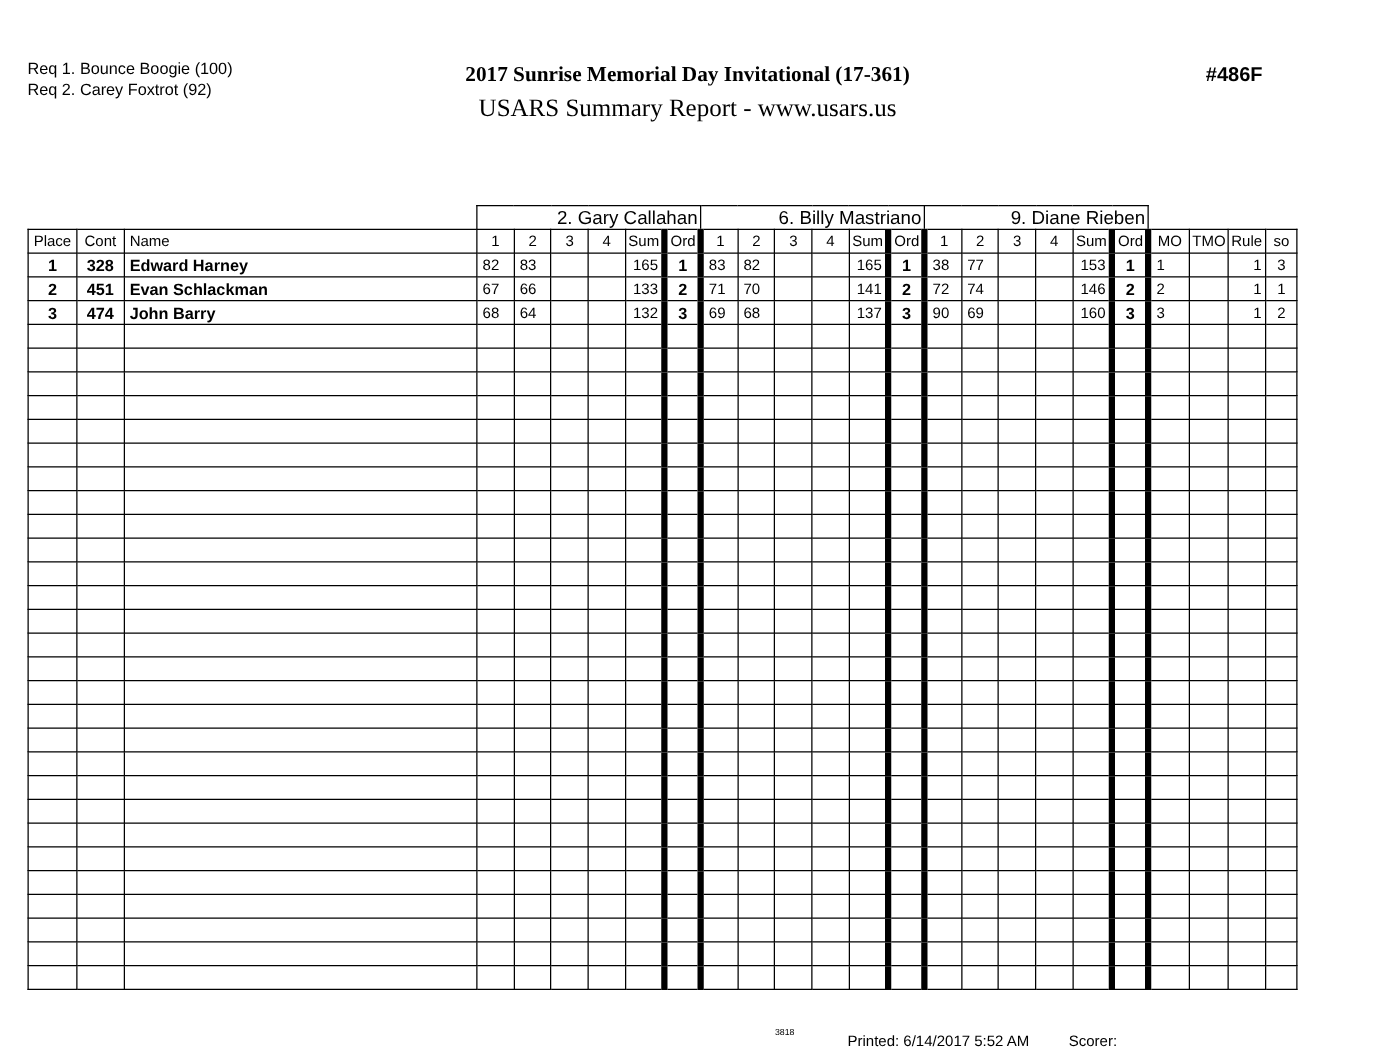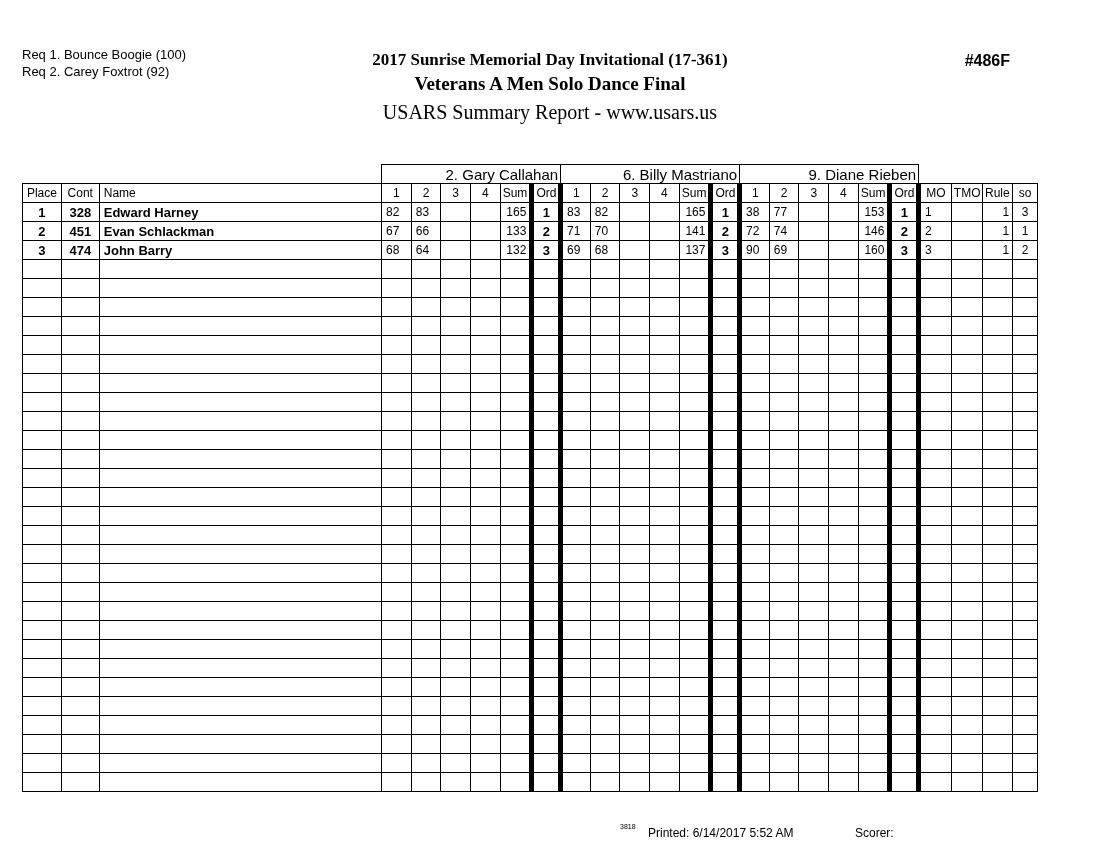--- a/index.html
+++ b/index.html
@@ -22,36 +22,35 @@
   .nob { border:none; background:transparent; }
   .judge-name { font-size:15px; text-align:right; padding-left:6px; }
   .c { text-align:center; }
   .l { text-align:left; padding-left:4px; }
   .r { text-align:right; padding-right:3px; }
   .b { font-weight:bold; font-size:13px; }
   .ord { border-left:5px solid #000; border-right:5px solid #000; text-align:center; }
 
   .footer { position:absolute; top:798px; left:0; width:100%; height:20px; font-size:12px; }
   .footer .tiny    { position:absolute; left:620px; top:-3px; font-size:7px; }
-  .footer .printed { position:absolute; left:648px; top:0; }
+  .footer .printed { position:absolute; left:678px; top:0; }
   .footer .scorer  { position:absolute; left:855px; top:0; }
 </style>
 </head>
 <body>
 
 <div class="page">
 
   <div class="req-block">
     <div>Req 1.  Bounce Boogie (100)</div>
     <div>Req 2.  Carey Foxtrot (92)</div>
   </div>
 
   <div class="titles">
     <div class="title">2017 Sunrise Memorial Day Invitational (17-361)</div>
-    <div class="event">Veterans A Men Solo Dance Final</div>
     <div class="report">USARS Summary Report - www.usars.us</div>
   </div>
 
   <div class="docnum">#486F</div>
 
   <table id="score-table">
       <colgroup>
         <col style="width: 38px;">
         <col style="width: 37px;">
         <col style="width: 276px;">

